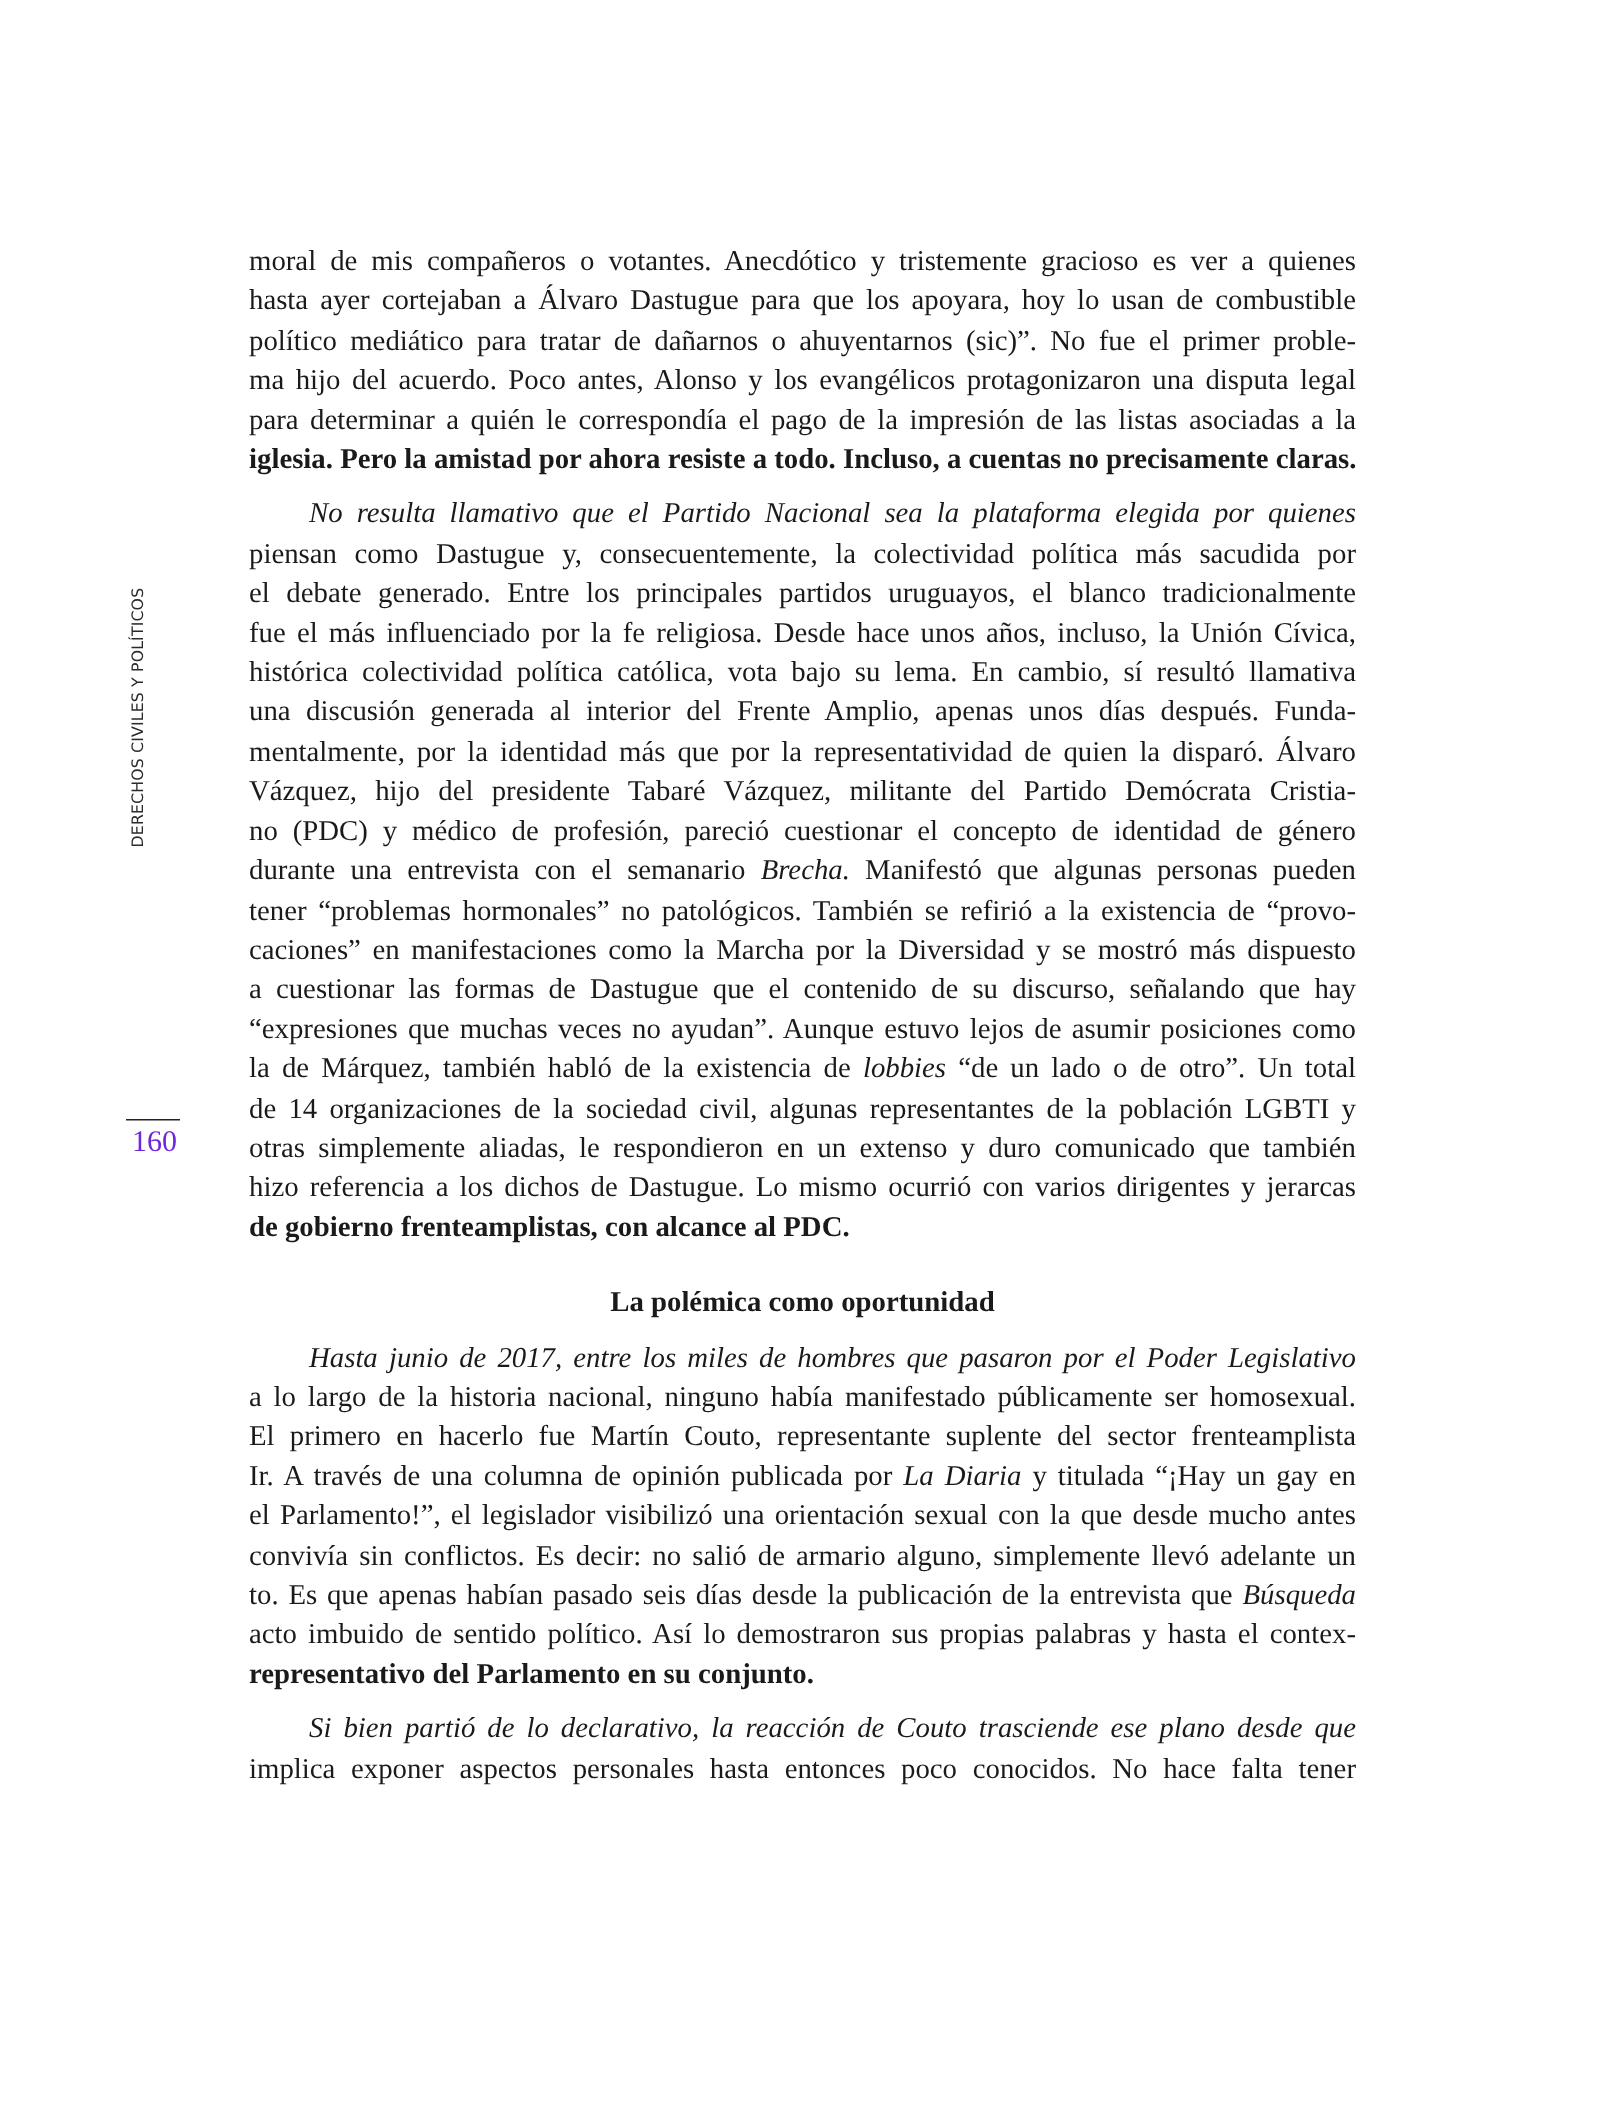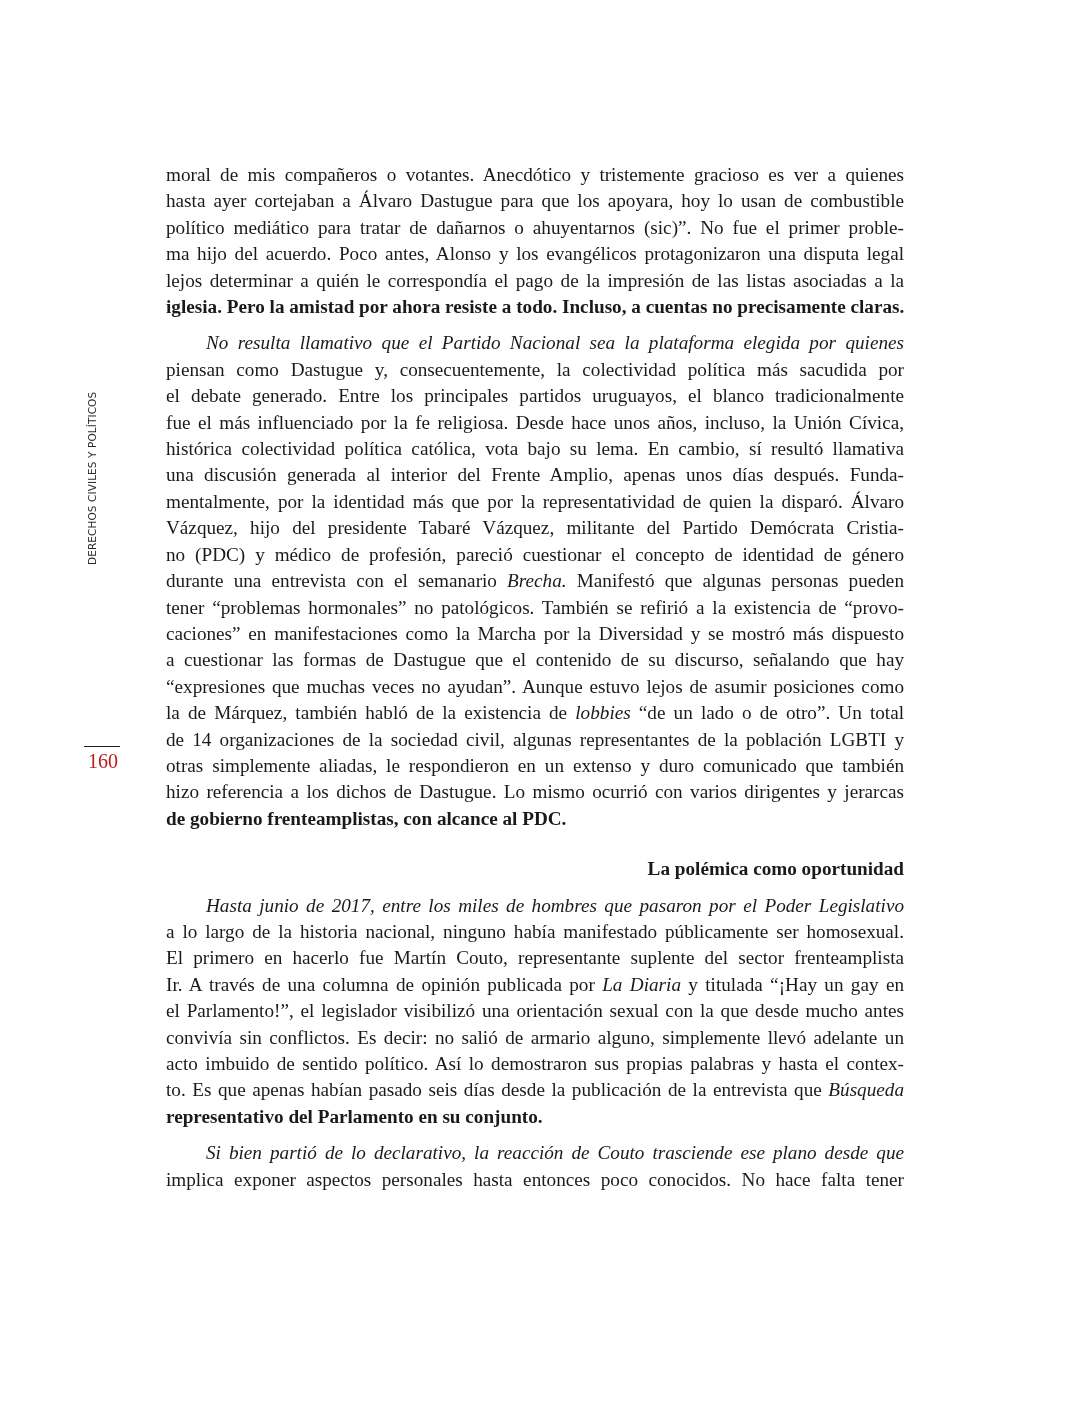--- a/index.html
+++ b/index.html
@@ -42,41 +42,41 @@
       height: 0;
       border-top: 1.3px solid #222;
     }
     .folio {
       position: absolute;
       left: 84px;
       top: 750px;
       width: 38px;
       text-align: center;
       font-size: 20px;
-      color: #b91c1c;
+      color: #6d28d9;
     }
     .text-block {
       position: absolute;
       left: 166px;
       top: 162px;
       width: 738px;
       font-size: 19.2px;
       line-height: 26.4px;
       text-align: justify;
       hyphens: manual;
     }
     .text-block p {
       margin: 0;
     }
     .gap-para { margin-top: 10px !important; }
     .section-heading {
       margin: 24px 0 10px 0 !important;
       font-weight: bold;
       font-size: 19.2px;
-      text-align: right;
+      text-align: center;
     }
     .line {
       display: block;
       text-align: justify;
       text-align-last: justify;
       white-space: nowrap;
     }
     .line.last {
       text-align-last: left;
       font-weight: bold;
@@ -94,21 +94,21 @@
   <div class="running-head">DERECHOS CIVILES  Y POLÍTICOS</div>
   <div class="folio-rule"></div>
   <div class="folio">160</div>
 
   <div class="text-block">
     <p>
         <span class="line">moral de mis compañeros o votantes. Anecdótico y tristemente gracioso es ver a quienes</span>
         <span class="line">hasta ayer cortejaban a Álvaro Dastugue para que los apoyara, hoy lo usan de combustible</span>
         <span class="line">político mediático para tratar de dañarnos o ahuyentarnos (sic)”. No fue el primer proble-</span>
         <span class="line">ma hijo del acuerdo. Poco antes, Alonso y los evangélicos protagonizaron una disputa legal</span>
-        <span class="line">lejos determinar a quién le correspondía el pago de la impresión de las listas asociadas a la</span>
+        <span class="line">para determinar a quién le correspondía el pago de la impresión de las listas asociadas a la</span>
         <span class="line last">iglesia. Pero la amistad por ahora resiste a todo. Incluso, a cuentas no precisamente claras.</span>
       </p>
     <p class="gap-para">
         <span class="line first-indent">No resulta llamativo que el Partido Nacional sea la plataforma elegida por quienes</span>
         <span class="line">piensan como Dastugue y, consecuentemente, la colectividad política más sacudida por</span>
         <span class="line">el debate generado. Entre los principales partidos uruguayos, el blanco tradicionalmente</span>
         <span class="line">fue el más influenciado por la fe religiosa. Desde hace unos años, incluso, la Unión Cívica,</span>
         <span class="line">histórica colectividad política católica, vota bajo su lema. En cambio, sí resultó llamativa</span>
         <span class="line">una discusión generada al interior del Frente Amplio, apenas unos días después. Funda-</span>
         <span class="line">mentalmente, por la identidad más que por la representatividad de quien la disparó. Álvaro</span>
@@ -126,22 +126,22 @@
         <span class="line last">de gobierno frenteamplistas, con alcance al PDC.</span>
       </p>
     <p class="section-heading">La polémica como oportunidad</p>
     <p>
         <span class="line first-indent">Hasta junio de 2017, entre los miles de hombres que pasaron por el Poder Legislativo</span>
         <span class="line">a lo largo de la historia nacional, ninguno había manifestado públicamente ser homosexual.</span>
         <span class="line">El primero en hacerlo fue Martín Couto, representante suplente del sector frenteamplista</span>
         <span class="line">Ir. A través de una columna de opinión publicada por <em>La Diaria</em> y titulada “¡Hay un gay en</span>
         <span class="line">el Parlamento!”, el legislador visibilizó una orientación sexual con la que desde mucho antes</span>
         <span class="line">convivía sin conflictos. Es decir: no salió de armario alguno, simplemente llevó adelante un</span>
+        <span class="line">to. Es que apenas habían pasado seis días desde la publicación de la entrevista que <em>Búsqueda</em></span>
         <span class="line">acto imbuido de sentido político. Así lo demostraron sus propias palabras y hasta el contex-</span>
-        <span class="line">to. Es que apenas habían pasado seis días desde la publicación de la entrevista que <em>Búsqueda</em></span>
         <span class="line last">representativo del Parlamento en su conjunto.</span>
       </p>
     <p class="gap-para">
         <span class="line first-indent">Si bien partió de lo declarativo, la reacción de Couto trasciende ese plano desde que</span>
         <span class="line">implica exponer aspectos personales hasta entonces poco conocidos. No hace falta tener</span>
       </p>
   </div>
 </div>
 
 </body></html>

